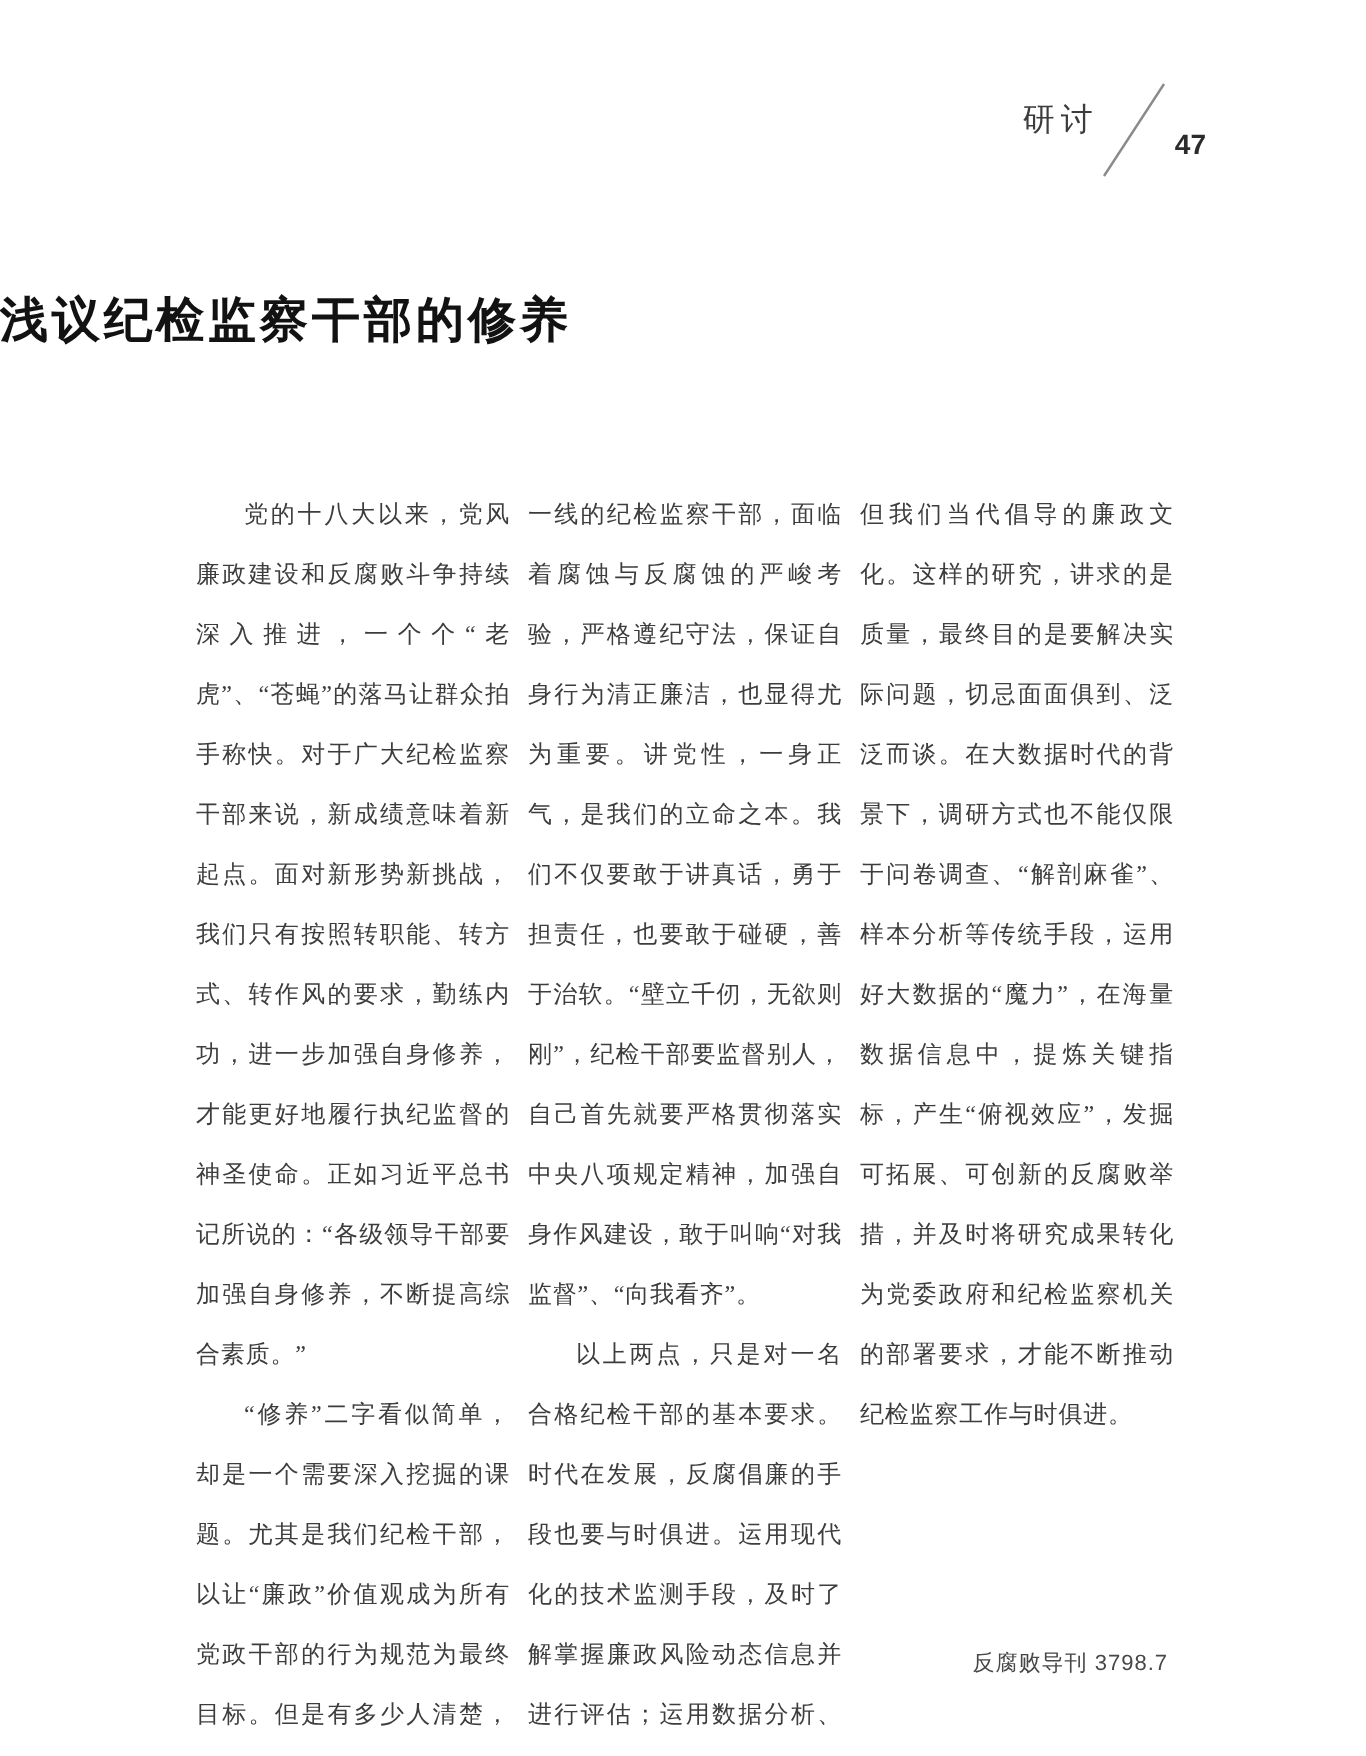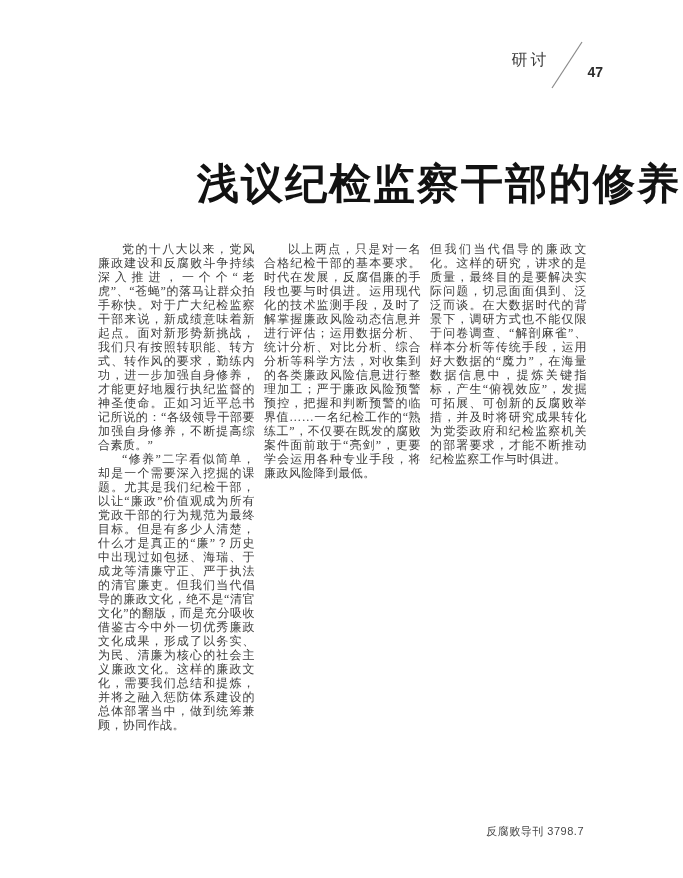--- a/index.html
+++ b/index.html
@@ -36,22 +36,22 @@
     color: #2c2c2c;
     margin-top: 24px;
     margin-left: 2px;
   }
   
   .title {
     position: absolute;
     top: 128px;
     left: 0;
     width: 100%;
-    text-align: right;
-    font-size: 42px;
+    text-align: left;
+    font-size: 24px;
     font-weight: bold;
     color: #121212;
     letter-spacing: 2px;
     font-family: "Liberation Serif", "DejaVu Serif", serif;
   }
   .byline {
     position: absolute;
     top: 198px;
     left: 0;
     width: 100%;
@@ -69,21 +69,21 @@
     top: 242px;
     width: 489px;
     height: 605px;
     display: flex;
     gap: 9px;
   }
   .col { flex: 1 1 0; }
   .col p {
     margin: 0;
     font-size: 12px;
-    line-height: 14px;
+    line-height: 30px;
     letter-spacing: 0.4px;
     text-align: justify;
     color: #3d3d3d;
   }
   .col p.indent { text-indent: 2em; }
   
   .footer {
     position: absolute;
     top: 824px;
     right: 97px;
@@ -111,20 +111,21 @@
   <h1 class="title">浅议纪检监察干部的修养</h1>
 
 
   <div class="columns">
     <div class="col">
       <p class="indent">党的十八大以来，党风廉政建设和反腐败斗争持续深入推进，一个个“老虎”、“苍蝇”的落马让群众拍手称快。对于广大纪检监察干部来说，新成绩意味着新起点。面对新形势新挑战，我们只有按照转职能、转方式、转作风的要求，勤练内功，进一步加强自身修养，才能更好地履行执纪监督的神圣使命。正如习近平总书记所说的：“各级领导干部要加强自身修养，不断提高综合素质。”</p>
       <p class="indent">“修养”二字看似简单，却是一个需要深入挖掘的课题。尤其是我们纪检干部，以让“廉政”价值观成为所有党政干部的行为规范为最终目标。但是有多少人清楚，什么才是真正的“廉”？历史中出现过如包拯、海瑞、于成龙等清廉守正、严于执法的清官廉吏。但我们当代倡导的廉政文化，绝不是“清官文化”的翻版，而是充分吸收借鉴古今中外一切优秀廉政文化成果，形成了以务实、为民、清廉为核心的社会主义廉政文化。这样的廉政文化，需要我们总结和提炼，并将之融入惩防体系建设的总体部署当中，做到统筹兼顾，协同作战。</p>
 
     </div>
     <div class="col">
+      <p>一线的纪检监察干部，面临着腐蚀与反腐蚀的严峻考验，严格遵纪守法，保证自身行为清正廉洁，也显得尤为重要。讲党性，一身正气，是我们的立命之本。我们不仅要敢于讲真话，勇于担责任，也要敢于碰硬，善于治软。“壁立千仞，无欲则刚”，纪检干部要监督别人，自己首先就要严格贯彻落实中央八项规定精神，加强自身作风建设，敢于叫响“对我监督”、“向我看齐”。</p>
       <p class="indent">以上两点，只是对一名合格纪检干部的基本要求。时代在发展，反腐倡廉的手段也要与时俱进。运用现代化的技术监测手段，及时了解掌握廉政风险动态信息并进行评估；运用数据分析、统计分析、对比分析、综合分析等科学方法，对收集到的各类廉政风险信息进行整理加工；严于廉政风险预警预控，把握和判断预警的临界值……一名纪检工作的“熟练工”，不仅要在既发的腐败案件面前敢于“亮剑”，更要学会运用各种专业手段，将廉政风险降到最低。</p>
 
     </div>
     <div class="col">
       <p>但我们当代倡导的廉政文化。这样的研究，讲求的是质量，最终目的是要解决实际问题，切忌面面俱到、泛泛而谈。在大数据时代的背景下，调研方式也不能仅限于问卷调查、“解剖麻雀”、样本分析等传统手段，运用好大数据的“魔力”，在海量数据信息中，提炼关键指标，产生“俯视效应”，发掘可拓展、可创新的反腐败举措，并及时将研究成果转化为党委政府和纪检监察机关的部署要求，才能不断推动纪检监察工作与时俱进。</p>
     </div>
   </div>
 
   <div class="footer">反腐败导刊 3798.7</div>
 

